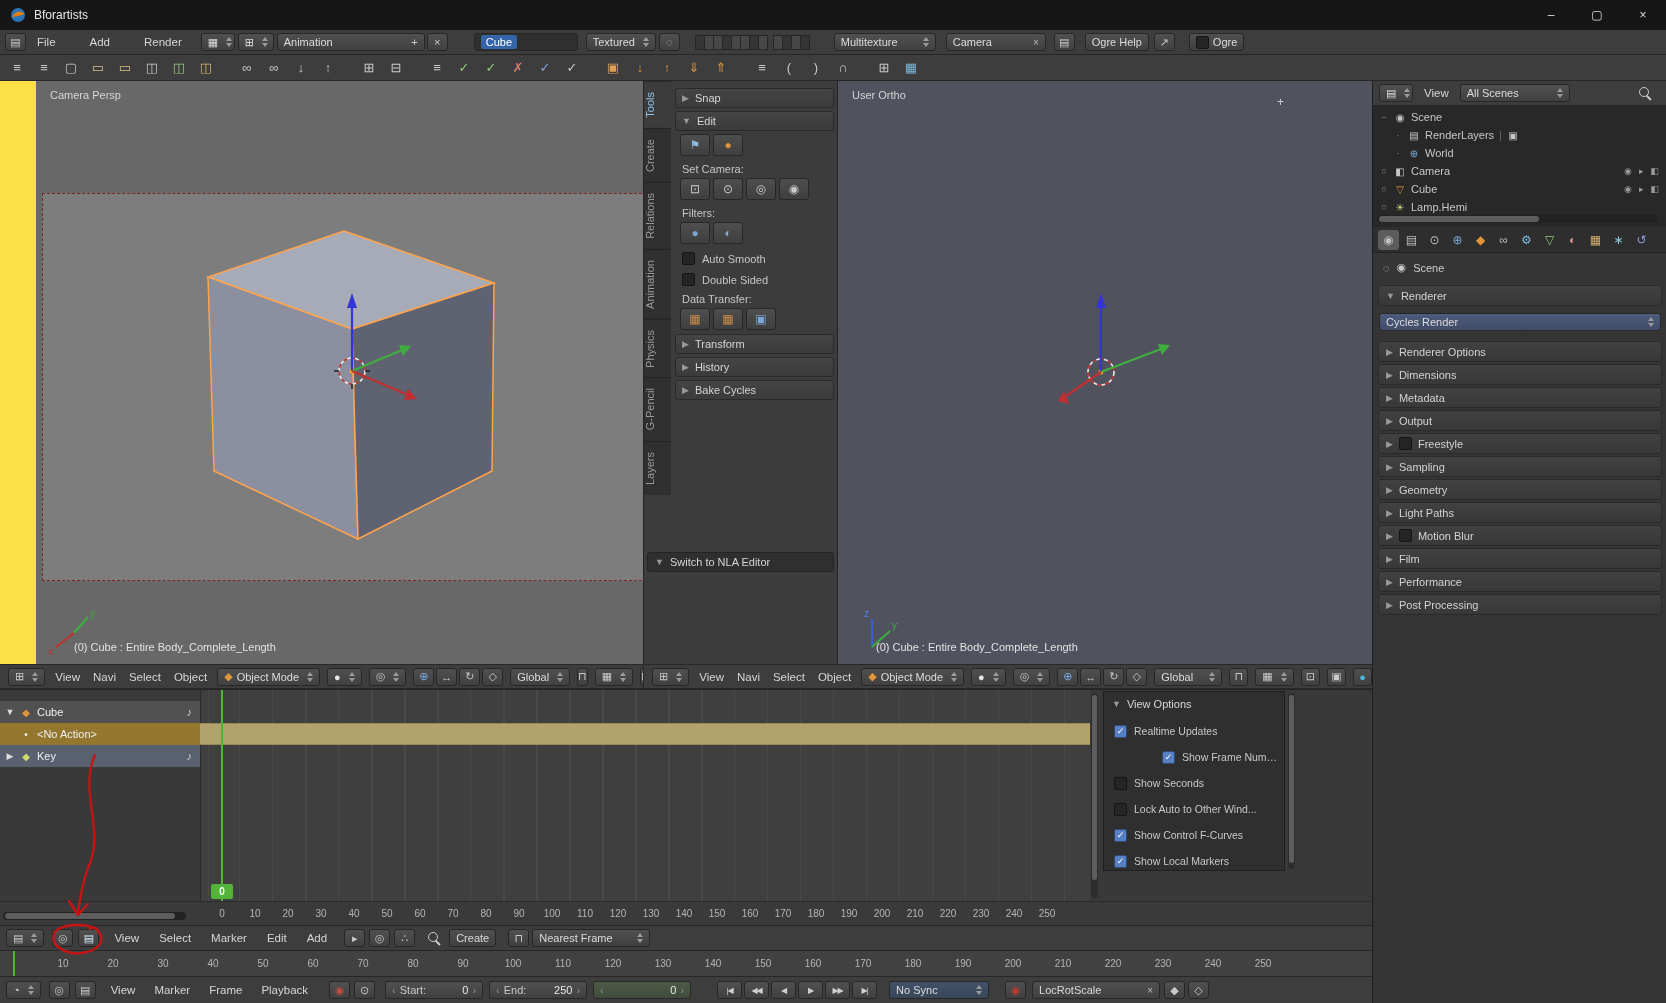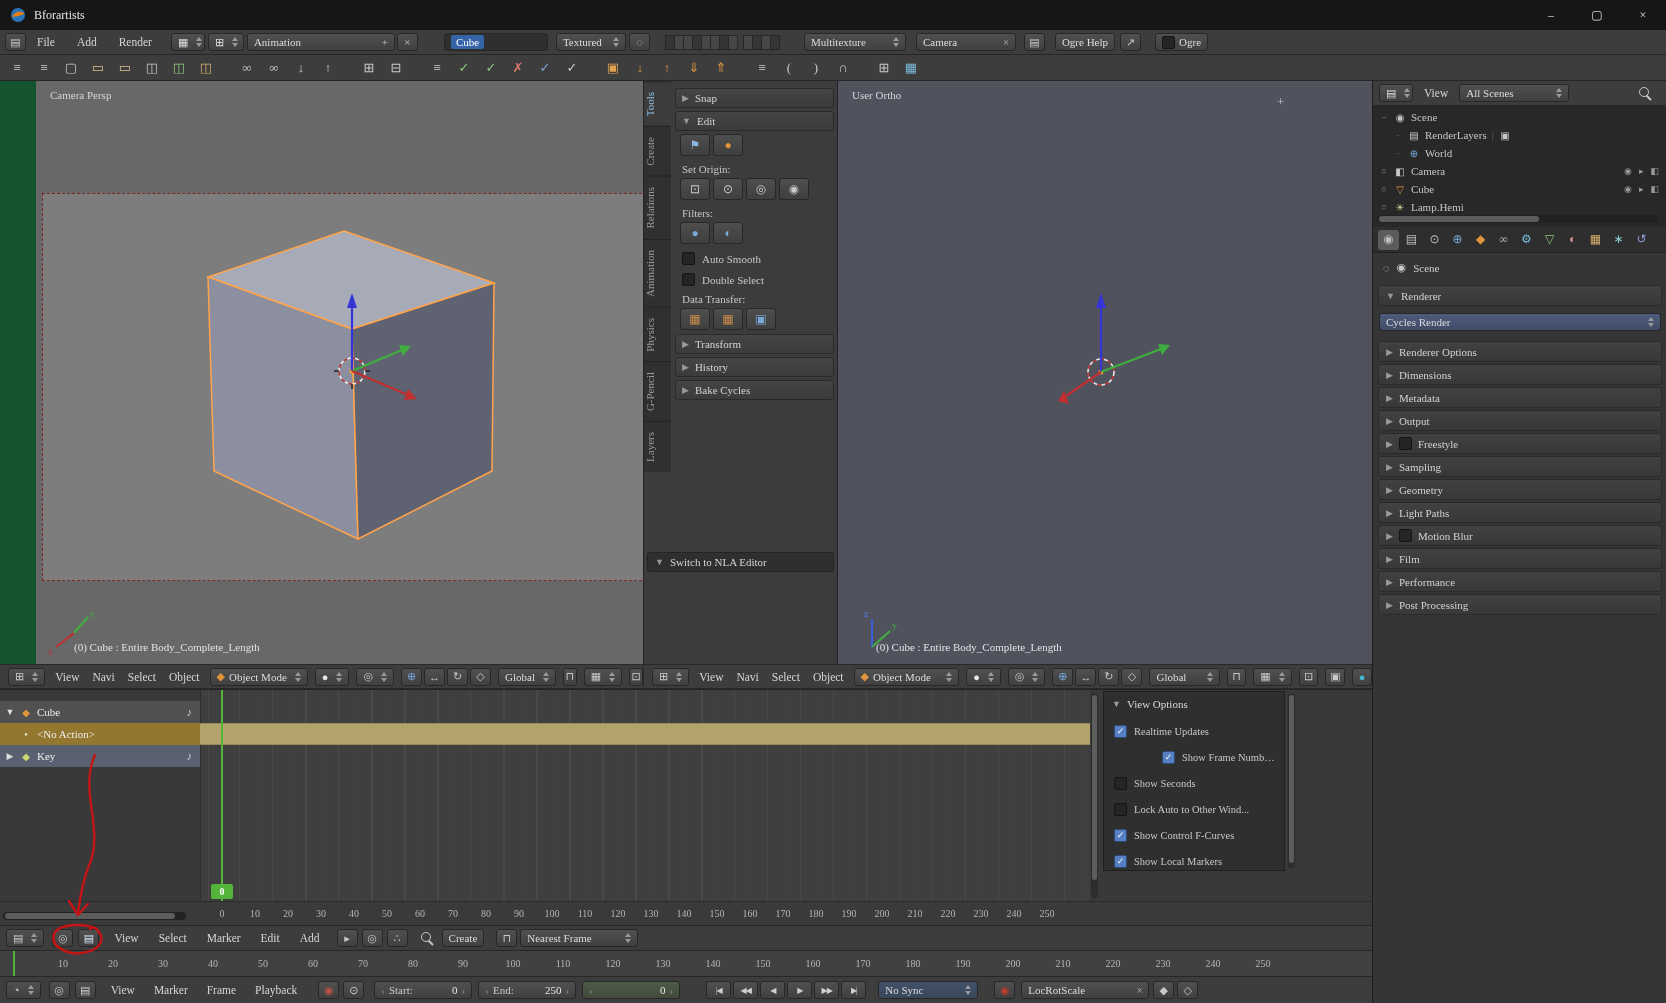--- a/index.html
+++ b/index.html
@@ -1,18 +1,18 @@
 <!DOCTYPE html>
 <html><head>
 <meta charset="utf-8">
 <style>
 *{margin:0;padding:0;box-sizing:border-box;}
 body{background:#111;}
-#app{position:relative;width:1666px;height:1003px;overflow:hidden;background:#14532d;
-     font-family:Liberation Serif, serif;font-size:11px;color:#cccccc;cursor:default;}
+#app{position:relative;width:1666px;height:1003px;overflow:hidden;background:#fde047;
+     font-family:Liberation Sans, sans-serif;font-size:11px;color:#cccccc;cursor:default;}
 .abs{position:absolute;}
 .row{display:flex;align-items:center;}
 
 #titlebar{left:0;top:0;width:1666px;height:30px;background:#161616;display:flex;align-items:center;}
 #titlebar .title{color:#e8e8e8;font-size:12px;margin-left:8px;}
 .wbtn{width:46px;height:30px;display:flex;align-items:center;justify-content:center;color:#dddddd;font-size:12px;}
 
 .bar{width:1666px;background:#3d3d3d;border-bottom:1px solid #262626;display:flex;align-items:center;}
 #infobar{left:0;top:30px;height:25px;}
 #toolbar{left:0;top:55px;height:26px;padding-left:6px;gap:5px;}
@@ -141,21 +141,21 @@
     <span class="title">Bforartists</span>
     <div style="margin-left:auto;display:flex;" id="winbtns">
         <div class="wbtn">–</div>
         <div class="wbtn">▢</div>
         <div class="wbtn">×</div>
       </div>
   </div>
 
   <div id="infobar" class="abs bar">
     <div class="iconbtn" style="margin-left:5px">▤</div>
-    <div id="ib-menus" class="row" style="margin-left:8px;gap:16px">
+    <div id="ib-menus" class="row" style="margin-left:8px;gap:28px">
         <div class="menu">File</div>
         <div class="menu">Add</div>
         <div class="menu">Render</div>
       </div>
     <div class="dd" style="margin-left:16px;width:34px">
         <span class="g">▦</span>
         <span class="ud"></span>
       </div>
     <div class="dd" style="margin-left:3px;width:36px">
         <span class="g">⊞</span>
@@ -290,39 +290,39 @@
           <span>Snap</span>
         </div>
       <div class="sph">
           <span class="arrow">▼</span>
           <span>Edit</span>
         </div>
       <div class="srow" id="shelf-edit-icons">
           <div class="sicon" style="color: rgb(138, 182, 224);">⚑</div>
           <div class="sicon" style="color: rgb(224, 149, 60);">●</div>
         </div>
-      <div class="slabel">Set Origin:</div>
+      <div class="slabel">Set Camera:</div>
       <div class="srow" id="shelf-origin-icons">
           <div class="sicon">⊡</div>
           <div class="sicon">⊙</div>
           <div class="sicon">◎</div>
           <div class="sicon">◉</div>
         </div>
       <div class="slabel">Filters:</div>
       <div class="srow" id="shelf-shading-icons">
           <div class="sicon" style="color: rgb(122, 168, 216);">●</div>
           <div class="sicon" style="color: rgb(122, 168, 216);">◐</div>
         </div>
       <div class="cbrow">
           <span class="cb"></span>
           <span>Auto Smooth</span>
         </div>
       <div class="cbrow">
           <span class="cb"></span>
-          <span>Double Select</span>
+          <span>Double Sided</span>
         </div>
       <div class="slabel">Data Transfer:</div>
       <div class="srow" id="shelf-dt-icons">
           <div class="sicon" style="color: rgb(204, 143, 74);">▦</div>
           <div class="sicon" style="color: rgb(204, 143, 74);">▦</div>
           <div class="sicon" style="color: rgb(122, 168, 216);">▣</div>
         </div>
       <div class="sph">
           <span class="arrow">▶</span>
           <span>Transform</span>

